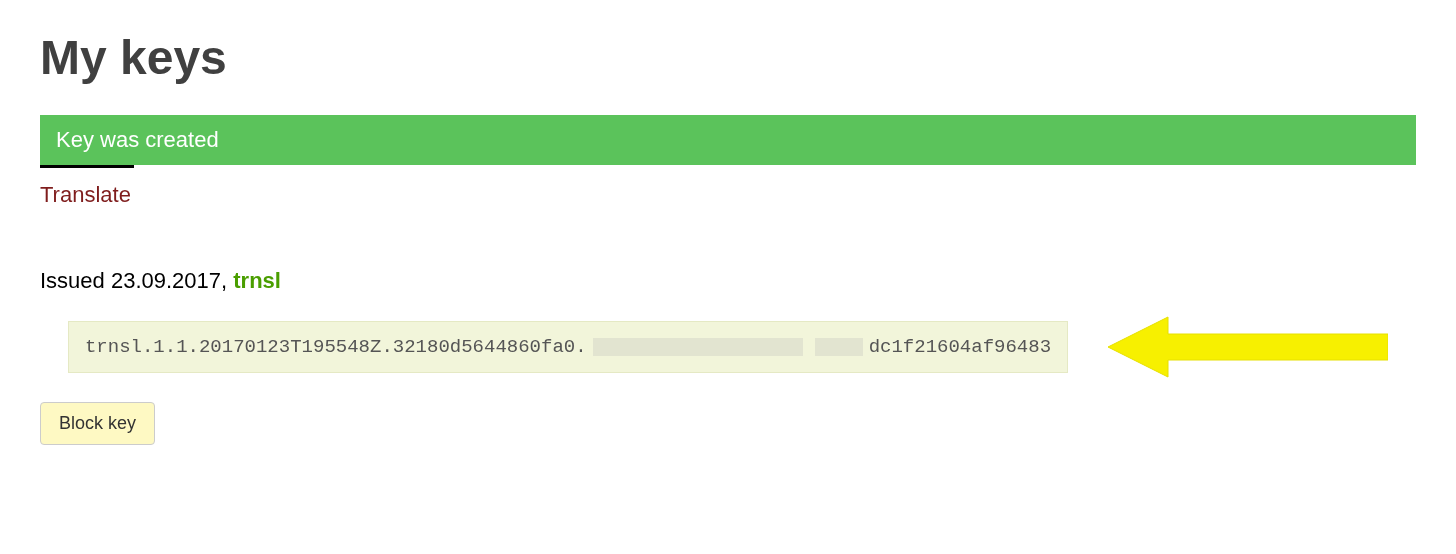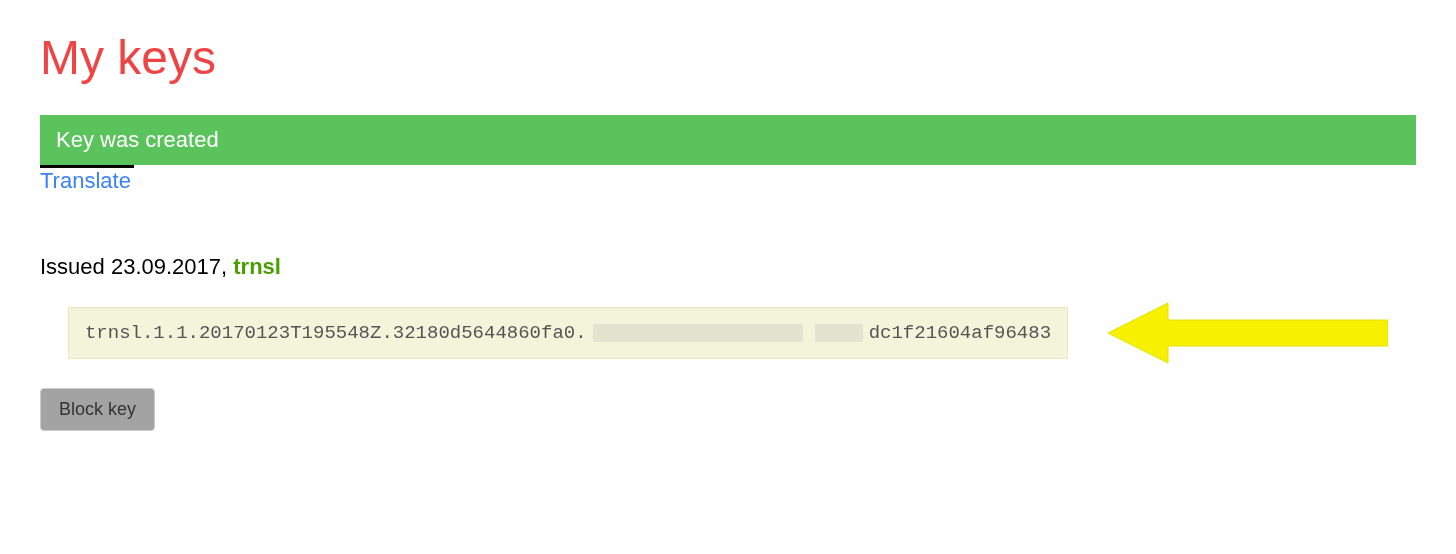--- a/index.html
+++ b/index.html
@@ -8,39 +8,39 @@
       padding: 0;
     }
     body {
       font-family: Arial, Helvetica, sans-serif;
       background: #ffffff;
       padding: 30px 40px;
       width: 1456px;
     }
     .page-title {
       font-size: 48px;
-      font-weight: 400;
-      color: #ef4444;
+      font-weight: 700;
+      color: #404040;
       margin-bottom: 30px;
     }
     .alert-success {
       background: #5bc35b;
       color: #ffffff;
       padding: 12px 16px;
       font-size: 22px;
     }
     .tab-container {
       margin-bottom: 60px;
     }
     .tab {
       display: inline-block;
       border-top: 3px solid #000000;
-      padding-top: 0;
+      padding-top: 14px;
       font-size: 22px;
-      color: #3b82f6;
+      color: #7f1d1d;
       width: 94px;
     }
     .key-meta {
       font-size: 22px;
       color: #000000;
       margin-bottom: 18px;
     }
     .key-meta .status-valid {
       color: #4a9e00;
       font-weight: 700;
@@ -70,21 +70,21 @@
       vertical-align: middle;
     }
     .redacted.r1 { width: 210px; }
     .redacted.r2 { width: 48px; }
     .arrow-annotation {
       margin-left: 40px;
       display: flex;
       align-items: center;
     }
     .block-key-btn {
-      background: #a3a3a3;
+      background: #fef9c3;
       border: 1px solid #cccccc;
       border-radius: 4px;
       padding: 10px 18px;
       font-size: 18px;
       color: #333333;
       cursor: pointer;
       font-family: Arial, Helvetica, sans-serif;
     }
   </style>
 </head>

